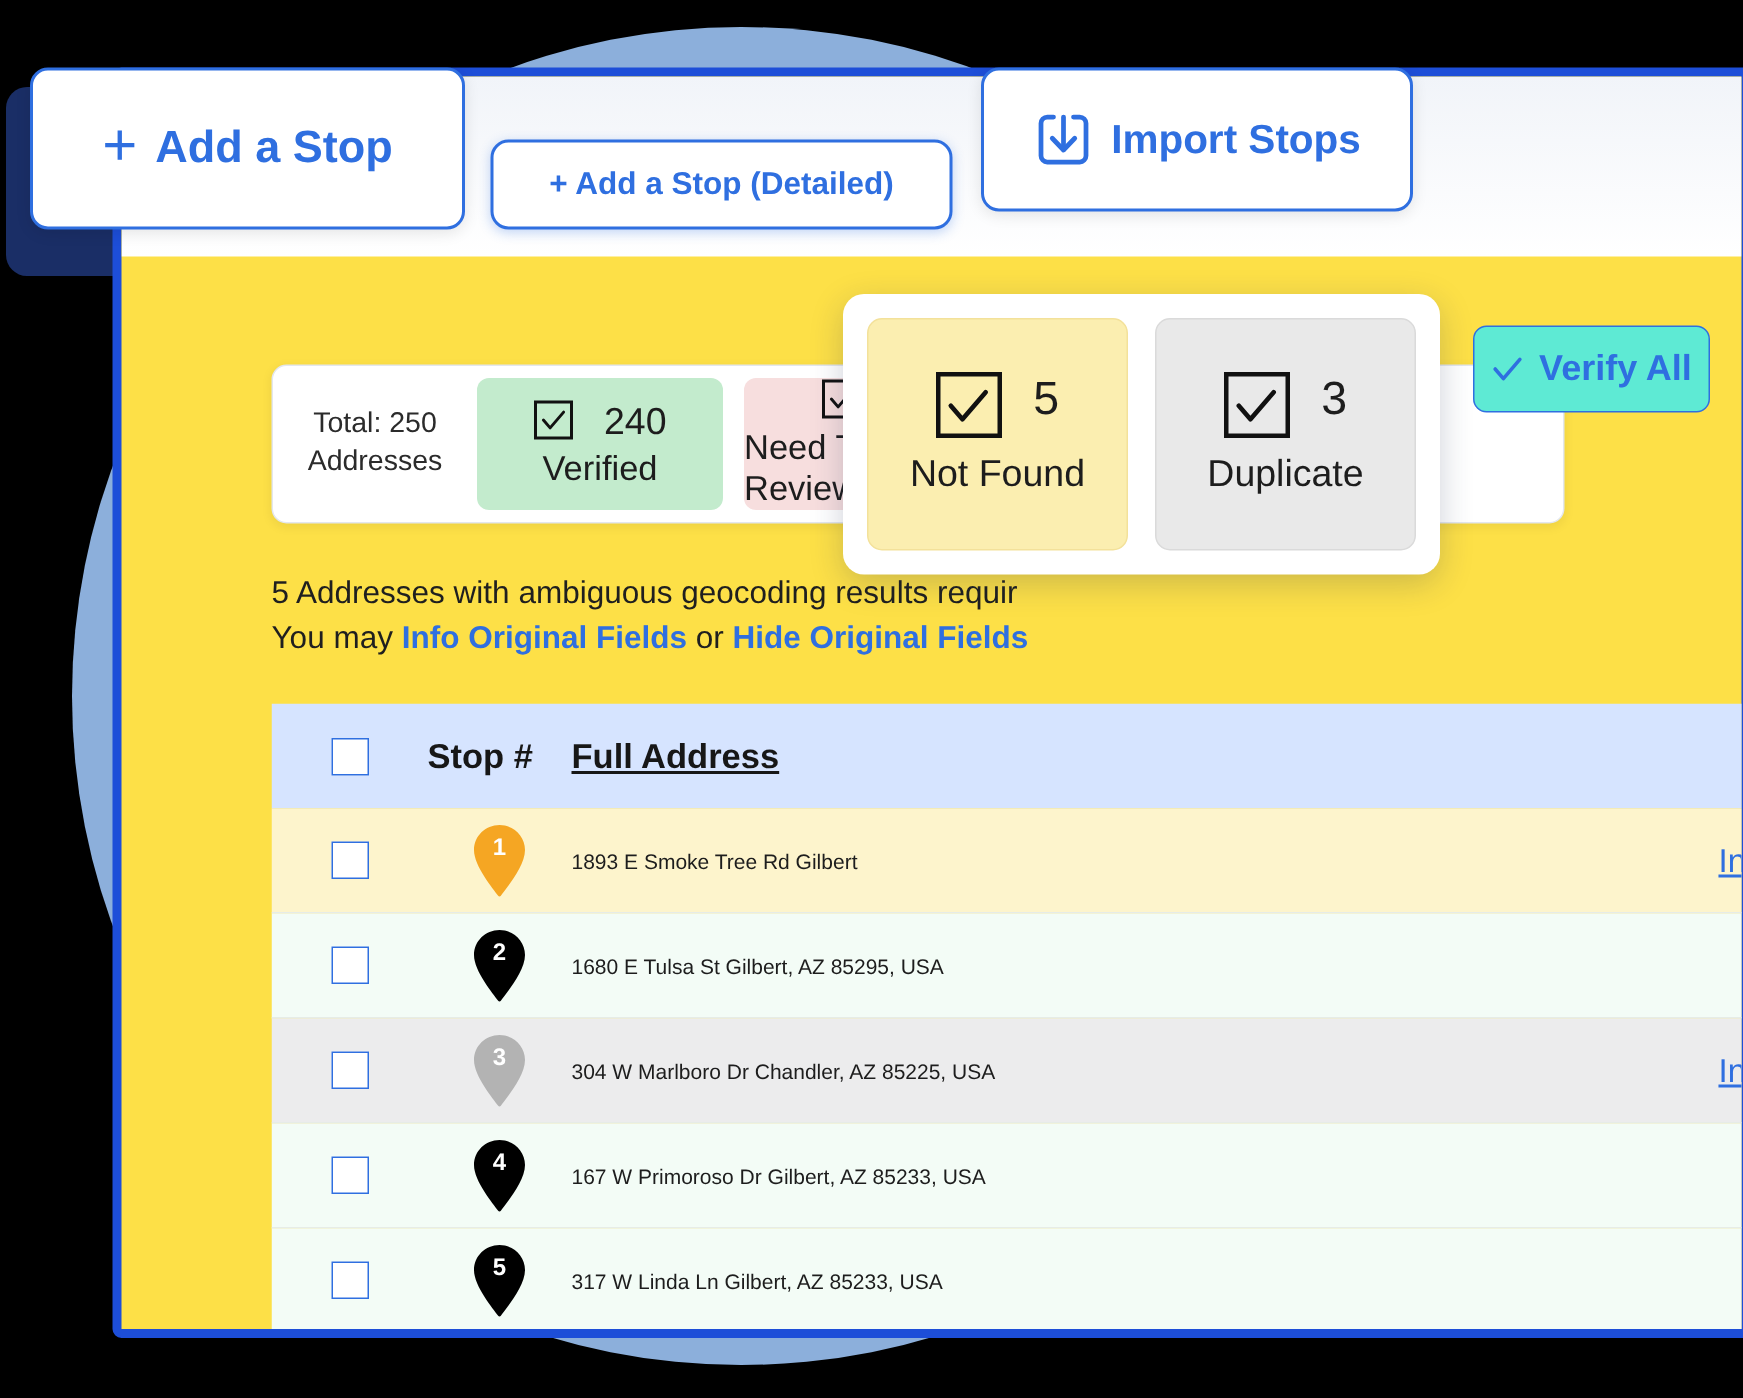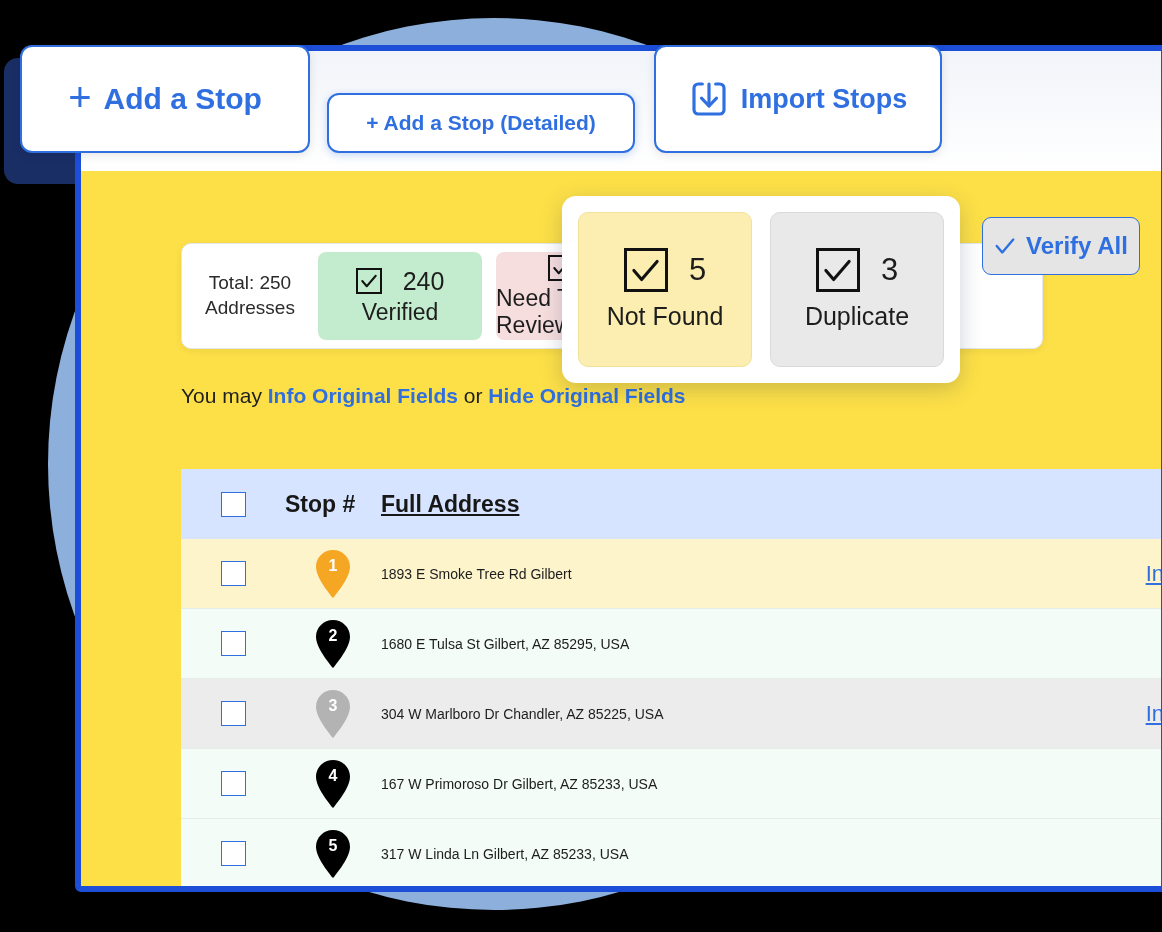--- a/index.html
+++ b/index.html
@@ -90,21 +90,21 @@
   .btn-add-detailed {
     left: 327px; top: 93px;
     width: 308px; height: 60px;
     font-size: 21px;
     font-weight: 600;
     box-shadow: 0 2px 8px rgba(47,111,224,0.28);
     justify-content: center;
   }
   .btn-import {
     left: 654px; top: 45px;
-    width: 288px; height: 108px;
+    width: 288px; height: 96px;
     font-size: 27px;
     font-weight: 600;
     box-shadow: 0 2px 10px rgba(0,0,0,0.10);
   }
   .import-icon { width: 40px; height: 40px; display: block; }
 
   
   .summary-bar {
     position: absolute;
     left: 100px;
@@ -138,41 +138,40 @@
     align-items: center;
     justify-content: center;
     gap: 3px;
     flex: none;
     cursor: pointer;
   }
   .stat-card.verified { background: #c3ebcd; }
   .stat-card.review   { background: #f7dede; }
   .stat-row {
     display: flex;
-    align-items: center;
     gap: 21px;
   }
   .cbox {
     width: 26px; height: 26px;
     border: 2px solid #111111;
     box-sizing: border-box;
     display: flex;
     align-items: center;
     justify-content: center;
   }
   .cbox svg { width: 18px; height: 18px; display: block; }
   .stat-count { font-size: 25px; color: #1d1d1d; }
   .stat-label { font-size: 23px; color: #1d1d1d; }
 
   .verify-all-btn {
     position: absolute;
     left: 982px; top: 217px;
     width: 158px; height: 58px;
     box-sizing: border-box;
-    background: #e5e5e5;
+    background: #5eead4;
     border: 1.5px solid #2f6fe0;
     border-radius: 9px;
     color: #2f6fe0;
     font-size: 24px;
     font-weight: 700;
     display: flex;
     align-items: center;
     justify-content: center;
     gap: 10px;
     cursor: pointer;
@@ -326,20 +325,21 @@
                 <polyline points="3,12 9,19 21,5"></polyline>
               </svg>
           </span>
           <span class="stat-count">2</span>
         </div>
         <div class="stat-label">Need To Review</div>
       </div>
     </div>
 
     <div class="note">
+      <div>5 Addresses with ambiguous geocoding results requir</div>
       <div><span>You may </span><a>Info Original Fields</a><span> or </span><a>Hide Original Fields</a></div>
     </div>
 
     <div class="table-wrap">
       <div class="thead">
         <div class="th-check">
           <span class="rowcheck"></span>
         </div>
         <div class="th-stop">Stop #</div>
         <div class="th-addr">Full Address</div>

